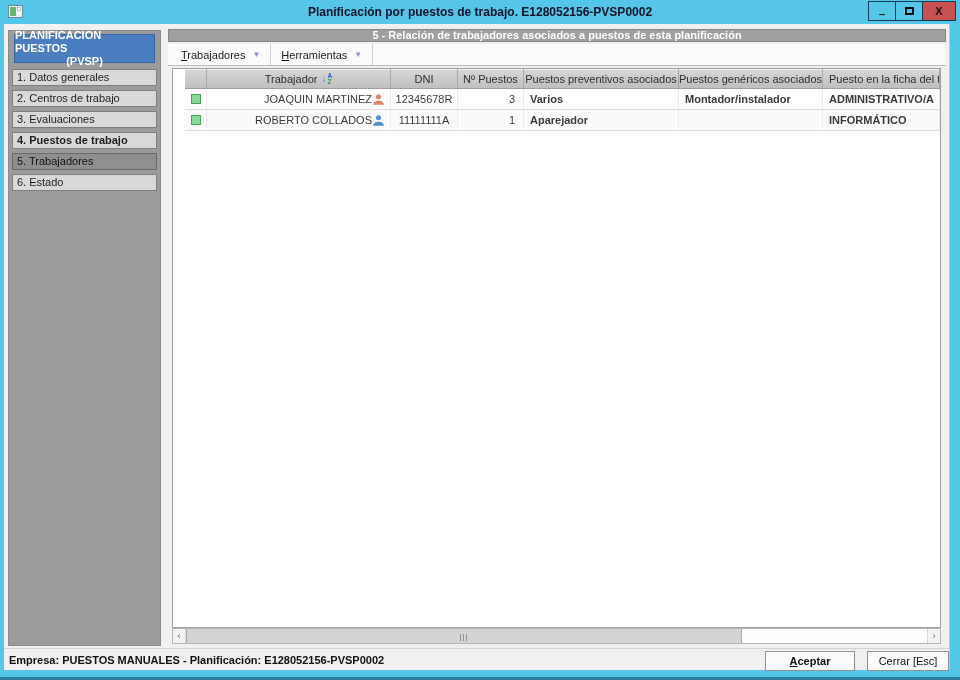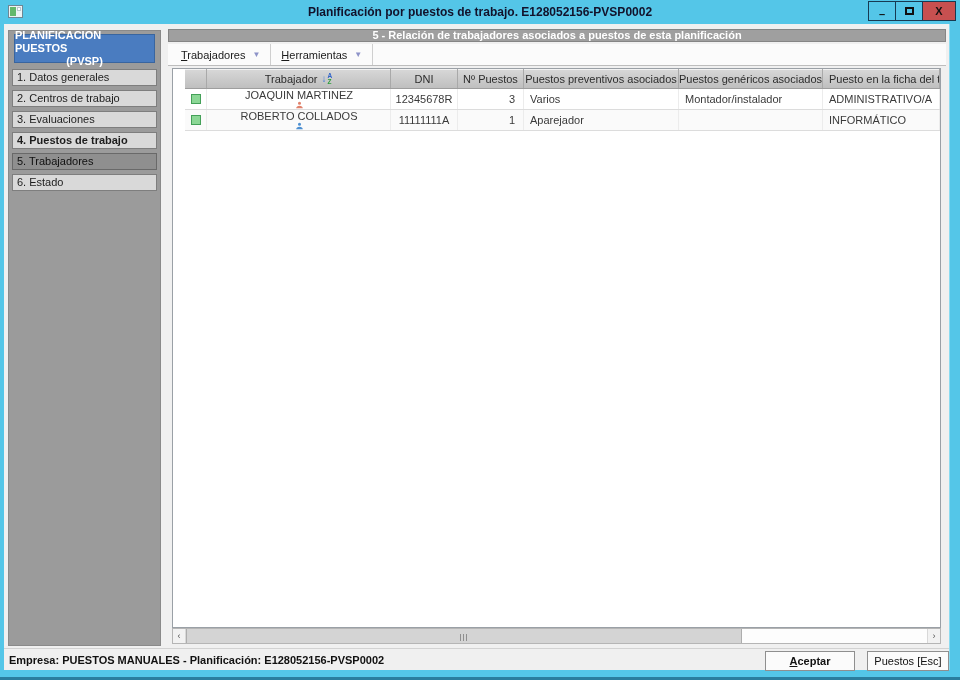--- a/index.html
+++ b/index.html
@@ -50,24 +50,24 @@
   .th:last-child { justify-content:flex-start; padding-left:6px; }
   .sorticon { display:inline-flex; align-items:center; margin-left:4px; }
   .sort-arrow { color:#3f7bd8; font-size:10px; font-weight:bold; }
   .sort-letters { display:flex; flex-direction:column; font-size:6.5px; line-height:6px; font-weight:bold; margin-left:1px; }
   .sort-letters .top { color:#2e62c9; } .sort-letters .bot { color:#2d9e3c; }
   .trow { height:21px; border-bottom:1px solid #dcdcdc; background:#fff; cursor:default; }
   .trow.alt { background:#fafafa; }
   .c { font-size:11px; color:#3a3a3a; display:flex; align-items:center; border-right:1px solid #ececec; white-space:nowrap; overflow:hidden; }
   .c-icon { justify-content:center; }
   .gsq { width:10px; height:10px; background:#8bd795; border:1px solid #44a058; }
-  .c-trab { justify-content:flex-end; padding:0 5px 0 6px;flex-direction:column; }
+  .c-trab { justify-content:flex-end; padding:0 5px 0 6px; }
   .c-dni { justify-content:center; }
   .c-num { justify-content:flex-end; padding-right:8px; }
-  .c-prev,.c-gen,.c-ficha { padding-left:6px; }
+  .c-prev,.c-gen,.c-ficha { padding-left:6px;font-weight:bold; }
 
   
   .hscroll { position:absolute; left:4px; top:599px; width:769px; height:16px; border:1px solid #b5b5b5; background:#fdfdfd; display:flex; }
   .harrow { width:13px; height:100%; display:flex; align-items:center; justify-content:center; font-size:9px; color:#555; background:#f2f2f2; cursor:default; }
   .harrow.right { margin-left:auto; border-left:1px solid #d8d8d8; }
   .harrow.left { border-right:1px solid #d8d8d8; }
   .hthumb { width:556px; height:100%; background:#d4d4d4; border:1px solid #adadad; border-top:none; border-bottom:none;
             display:flex; align-items:center; justify-content:center; font-size:8px; letter-spacing:1px; color:#6b6b6b; cursor:default; }
 
   
@@ -209,18 +209,18 @@
     </div>
   </div>
 
   <div class="statusbar">
     <div class="status-text">Empresa: PUESTOS MANUALES - Planificación: E128052156-PVSP0002</div>
     <div class="sbuttons">
       <div class="btn accept">
         <span><span class="mn">A</span><span>ceptar</span></span>
       </div>
       <div class="btn cancel">
-          <span>Puestos [Esc]</span>
+          <span>Cerrar [Esc]</span>
         </div>
     </div>
   </div>
 
 </div>
 
 </body></html>

